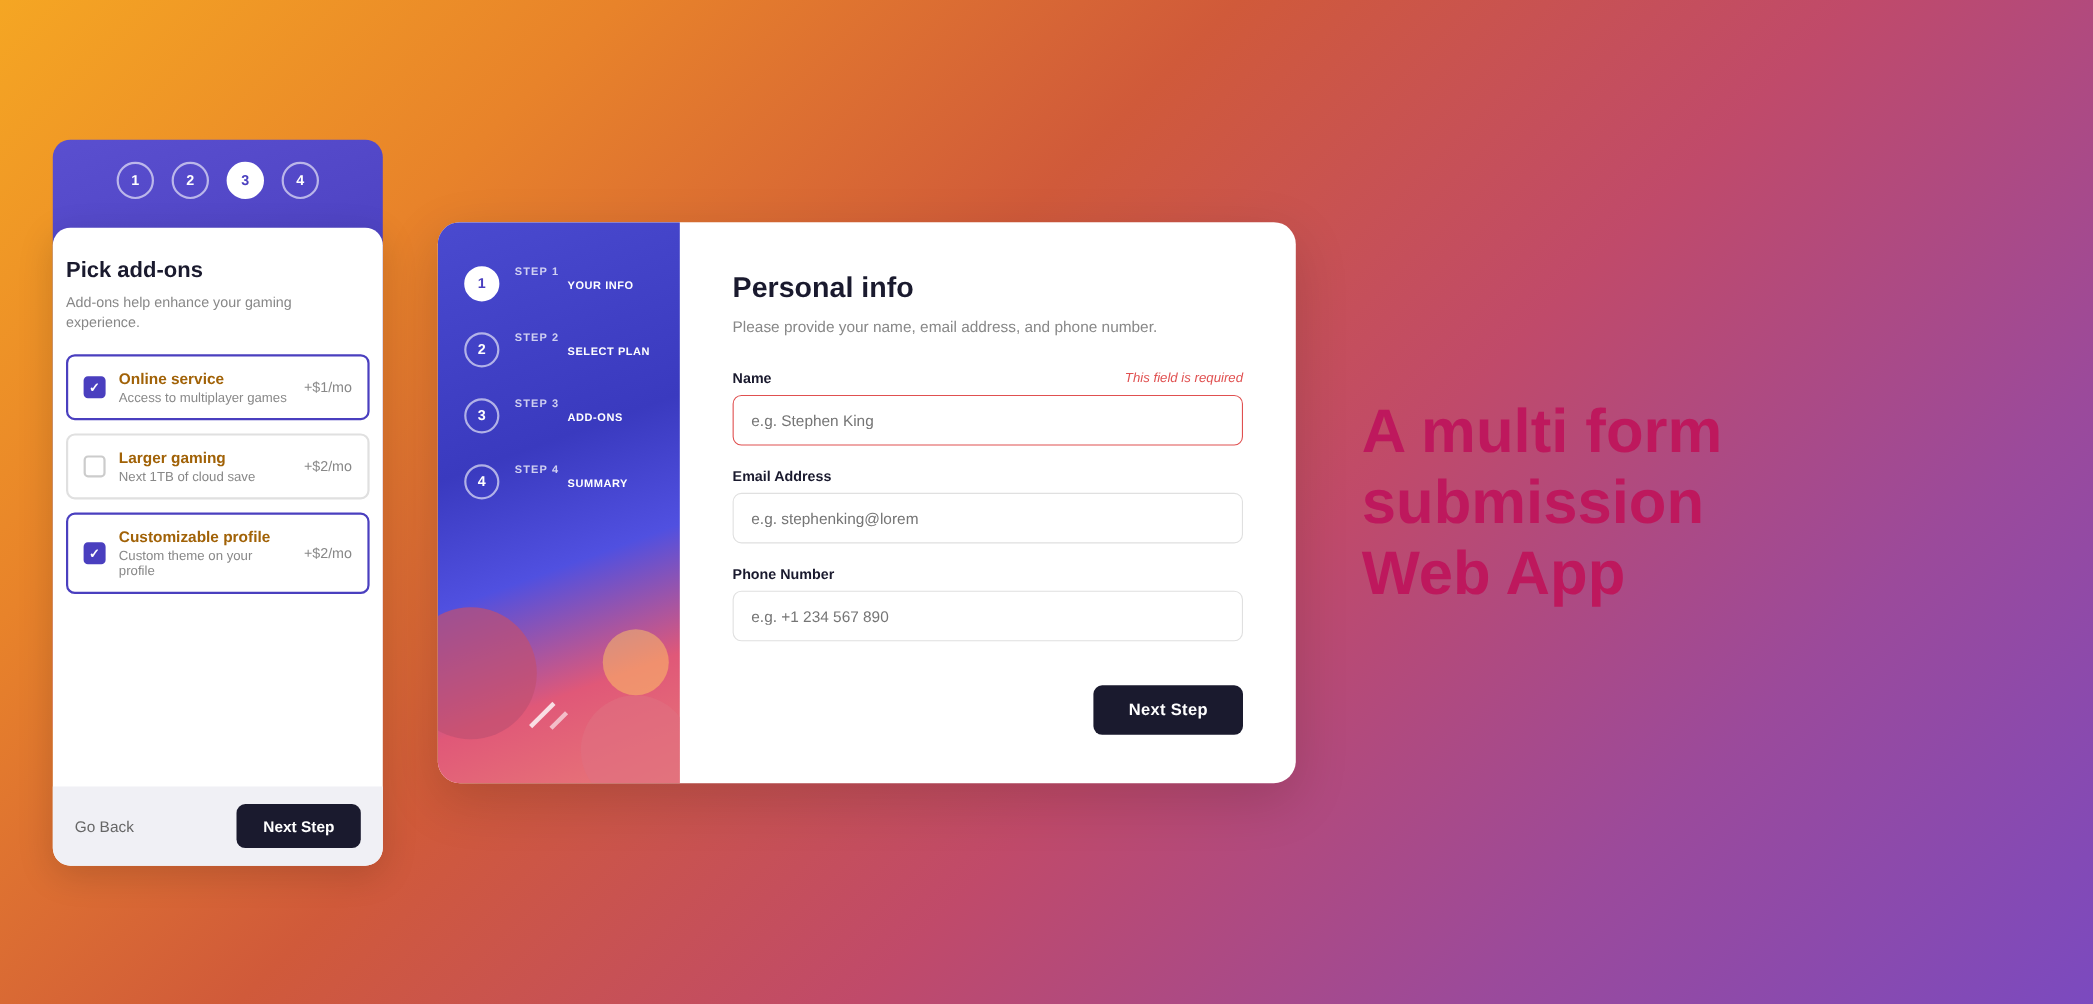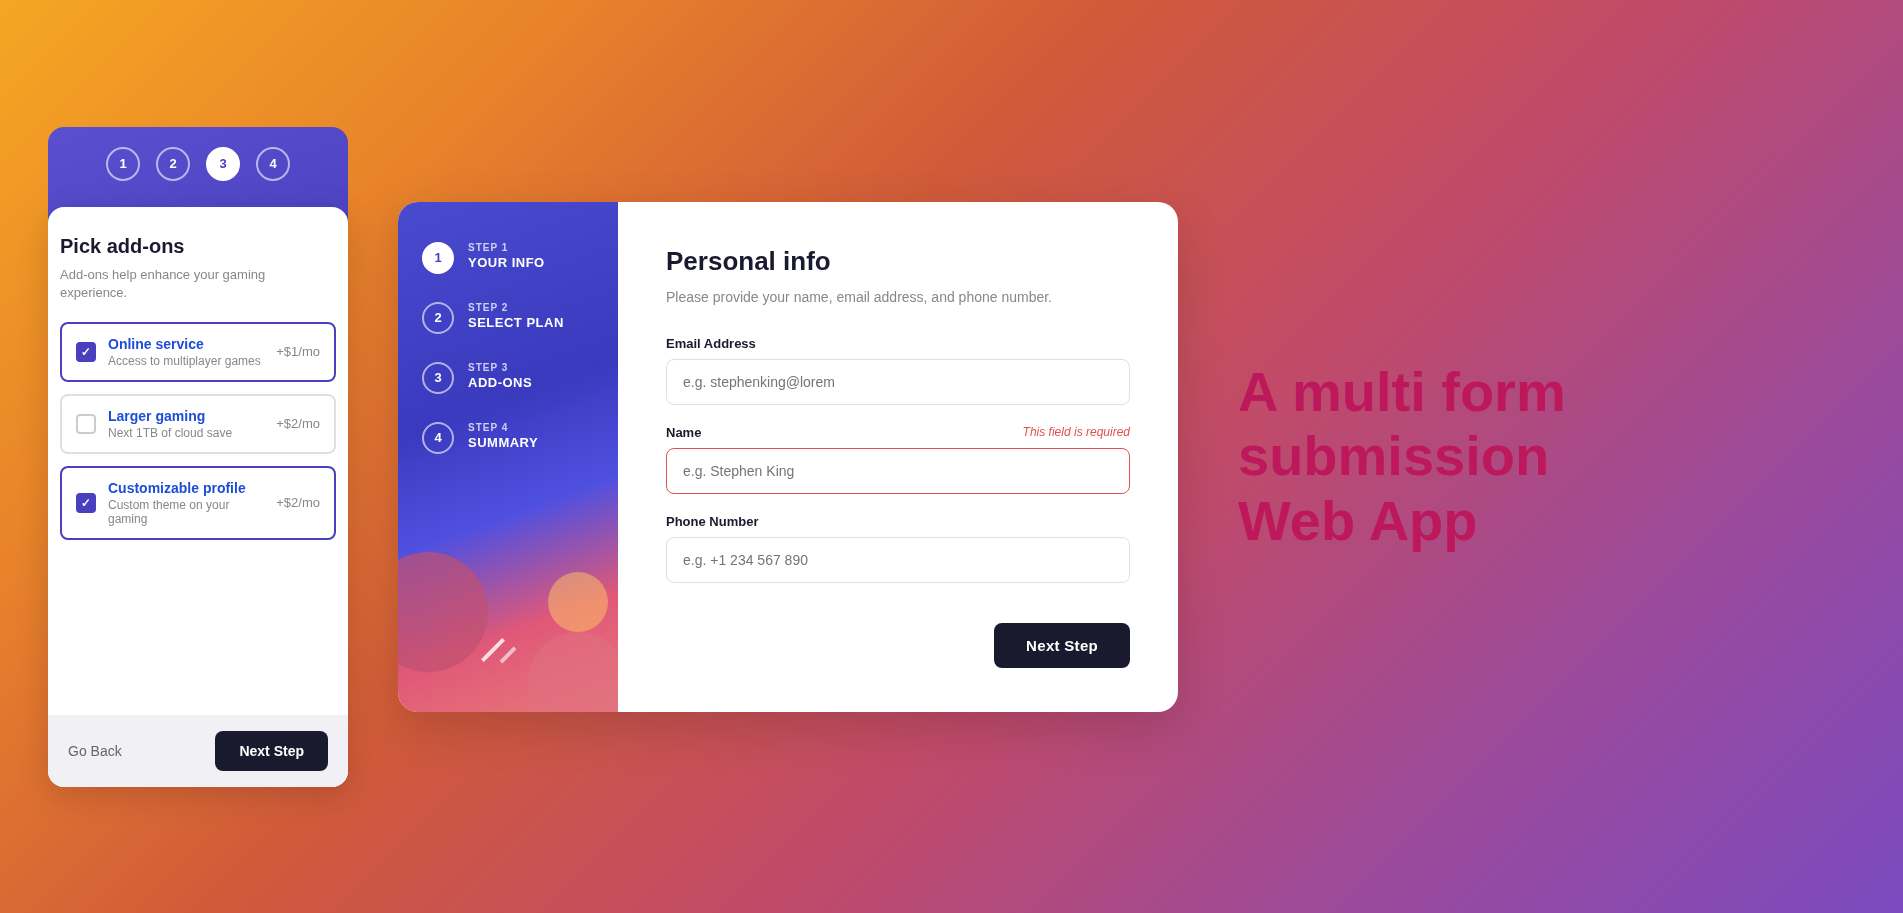--- a/index.html
+++ b/index.html
@@ -151,21 +151,21 @@
       font-weight: 700;
     }
 
     .addon-info {
       flex: 1;
     }
 
     .addon-name {
       font-size: 14px;
       font-weight: 600;
-      color: #1d4ed8;
+      color: #a16207;
     }
 
     .addon-desc {
       font-size: 12px;
       color: #888;
       margin-top: 2px;
     }
 
     .addon-price {
       font-size: 13px;
@@ -314,23 +314,24 @@
       color: rgba(255,255,255,0.75);
       font-size: 10px;
       font-weight: 600;
       letter-spacing: 1px;
       text-transform: uppercase;
       margin-bottom: 2px;
     }
 
     .sidebar-step-name {
       color: white;
-      font-size: 13px;
+      font-size: 10px;
       font-weight: 700;
       letter-spacing: 0.5px;
+      margin-left: 48px;
     }
 
     
     .main-content {
       flex: 1;
       padding: 44px 48px;
       display: flex;
       flex-direction: column;
     }
 
@@ -449,21 +450,21 @@
         <div class="addon-name">Larger gaming</div>
         <div class="addon-desc">Next 1TB of cloud save</div>
       </div>
       <div class="addon-price">+$2/mo</div>
     </div>
 
     <div class="addon-item selected">
       <div class="addon-checkbox checked"></div>
       <div class="addon-info">
         <div class="addon-name">Customizable profile</div>
-        <div class="addon-desc">Custom theme on your gaming</div>
+        <div class="addon-desc">Custom theme on your profile</div>
       </div>
       <div class="addon-price">+$2/mo</div>
     </div>
   </div>
 
   <div class="left-card-footer">
     <button class="go-back-btn">Go Back</button>
     <button class="next-step-btn-small">Next Step</button>
   </div>
 </div>
@@ -509,31 +510,31 @@
       </div>
     </div>
   </div>
 
   <div class="main-content">
     <div class="form-title">Personal info</div>
     <div class="form-subtitle">Please provide your name, email address, and phone number.</div>
 
     <div class="form-field">
       <div class="field-header">
-        <label class="field-label">Email Address</label>
-      </div>
-      <input class="field-input" type="email" placeholder="e.g. stephenking@lorem" style="">
+        <label class="field-label">Name</label>
+        <span class="field-error">This field is required</span>
+      </div>
+      <input class="field-input error" type="text" placeholder="e.g. Stephen King" style="">
     </div>
 
     <div class="form-field">
       <div class="field-header">
-        <label class="field-label">Name</label>
-        <span class="field-error">This field is required</span>
-      </div>
-      <input class="field-input error" type="text" placeholder="e.g. Stephen King" style="">
+        <label class="field-label">Email Address</label>
+      </div>
+      <input class="field-input" type="email" placeholder="e.g. stephenking@lorem" style="">
     </div>
 
     <div class="form-field">
       <div class="field-header">
         <label class="field-label">Phone Number</label>
       </div>
       <input class="field-input" type="tel" placeholder="e.g. +1 234 567 890" style="">
     </div>
 
     <div class="form-footer">

